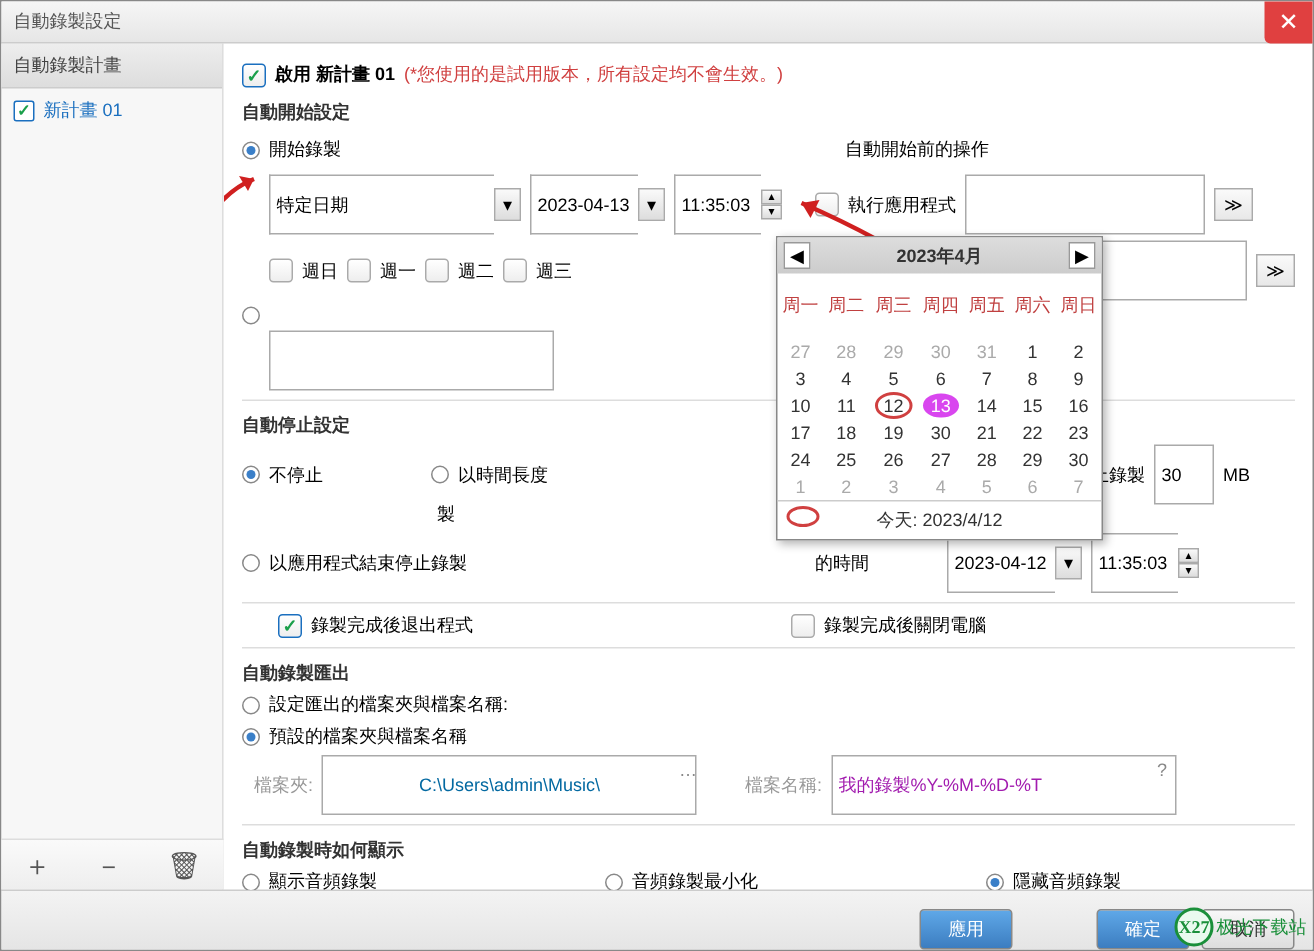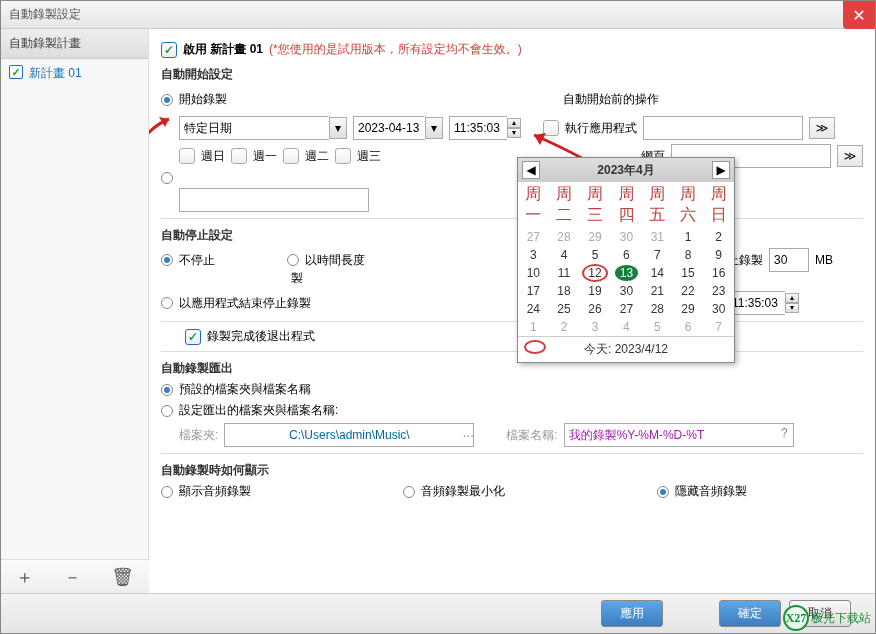--- a/index.html
+++ b/index.html
@@ -4,56 +4,56 @@
 <style>
 * { box-sizing: border-box; margin: 0; padding: 0; font-family: "Microsoft YaHei", Arial, sans-serif; font-size: 12px; }
 body { background: #f0f0f0; width: 876px; height: 634px; position: relative; overflow: hidden; }
 .window { width: 876px; height: 634px; background: #fff; border: 1px solid #888; position: relative; }
 .titlebar { height: 28px; background: linear-gradient(#f6f6f6,#e6e6e6); border-bottom:1px solid #ccc; display:flex; align-items:center; padding:0 8px; position:relative;}
 .titlebar .title { color:#555; }
 .close-btn { position:absolute; right:0; top:0; width:32px; height:28px; background:#e04040; color:#fff; display:flex; align-items:center; justify-content:center; cursor:pointer; font-size:16px; border-bottom-left-radius:4px;}
 .body { display:flex; height:calc(100% - 68px); }
 .sidebar { width:148px; background:#f7f7f7; border-right:1px solid #ddd; }
 .sidebar-header { background:linear-gradient(#eee,#ddd); padding:6px 8px; border-bottom:1px solid #ccc; color:#444;}
-.sidebar-item { padding:6px 8px; display:flex; align-items:flex-start; gap:6px; color:#1a6fbf; cursor:pointer;}
+.sidebar-item { padding:6px 8px; display:flex; align-items:center; gap:6px; color:#1a6fbf; cursor:pointer;}
 .sidebar-item .chk { width:14px; height:14px; border:1px solid #1a6fbf; border-radius:2px; display:flex; align-items:center; justify-content:center; background:#fff;}
 .sidebar-item .chk::after { content:"✓"; color:#1a9f4a; font-size:11px; font-weight:bold;}
 .sidebar-footer { position:absolute; bottom:40px; left:0; width:148px; height:34px; border-top:1px solid #ddd; background:linear-gradient(#fafafa,#eee); display:flex; align-items:center; justify-content:space-around;}
 .sidebar-footer span { font-size:18px; color:#555; cursor:pointer; }
 .content { flex:1; overflow-y:auto; padding:8px 12px 8px 12px; position:relative;}
 .section-title { font-weight:bold; color:#333; margin:8px 0 4px; }
 .row { display:flex; align-items:center; gap:6px; margin:4px 0; flex-wrap:wrap;}
 .radio { width:12px; height:12px; border:1px solid #888; border-radius:50%; display:inline-flex; align-items:center; justify-content:center; background:#fff;}
 .radio.checked::after { content:""; width:6px; height:6px; background:#3a7fc8; border-radius:50%;}
 .chkbox { width:16px; height:16px; border:1px solid #aaa; border-radius:3px; background:linear-gradient(#fff,#eee); display:inline-flex; align-items:center; justify-content:center;}
 .chkbox.checked { border-color:#1a6fbf;}
 .chkbox.checked::after { content:"✓"; color:#1a9f4a; font-size:12px; font-weight:bold;}
-select, input[type=text] { border:1px solid #aaa; background:#fff; padding:4px 4px; height:24px; }
+select, input[type=text] { border:1px solid #aaa; background:#fff; padding:4px 4px; height:40px; }
 .combo { display:inline-flex; align-items:center; }
 .combo input { border-right:none; }
 .combo .drop { width:18px; height:22px; border:1px solid #aaa; border-left:1px solid #aaa; background:linear-gradient(#fafafa,#ddd); display:flex; align-items:center; justify-content:center; cursor:pointer;}
 .spin { display:inline-flex; flex-direction:column; }
 .spin div { width:14px; height:10px; border:1px solid #aaa; font-size:8px; text-align:center; line-height:8px; background:linear-gradient(#fafafa,#ddd); cursor:pointer;}
 .longbtn { border:1px solid #aaa; background:linear-gradient(#fafafa,#e8e8e8); height:22px; display:flex; align-items:center; justify-content:center; cursor:pointer; padding:0 8px;}
 .label-dis { color:#999; }
 hr.sep { border:none; border-top:1px solid #ddd; margin:6px 0;}
 .calendar { position:absolute; left:368px; top:128px; width:218px; background:#fff; border:1px solid #888; box-shadow:2px 2px 6px rgba(0,0,0,.3); z-index:50;}
 .cal-head { background:linear-gradient(#ddd,#ccc); display:flex; align-items:center; justify-content:space-between; padding:3px 4px;}
 .cal-nav { width:18px; height:18px; border:1px solid #999; background:#fff; display:flex; align-items:center; justify-content:center; cursor:pointer;}
 .cal-title { font-weight:bold; color:#333;}
 .cal-grid { width:100%; border-collapse:collapse;}
-.cal-grid th { color:#c04040; font-weight:normal; padding:2px 0; font-size:16px;}
+.cal-grid th { color:#c04040; font-weight:normal; padding:13px 0; font-size:12px;}
 .cal-grid td { text-align:center; padding:2px 0; font-size:12px; color:#333;}
 .cal-grid td.dim { color:#aaa;}
 .cal-grid td.today span { border:2px solid #d04040; border-radius:50%; padding:0 4px;}
-.cal-grid td.sel span { background:#15803d; color:#fff; border-radius:50%; padding:1px 5px;}
+.cal-grid td.sel span { background:#d946ef; color:#fff; border-radius:50%; padding:1px 5px;}
 .cal-foot { border-top:1px solid #ccc; padding:4px; text-align:center; color:#333; position:relative;}
 .cal-foot .mark { position:absolute; left:6px; top:3px; width:22px; height:14px; border:2px solid #d04040; border-radius:50%;}
 .arrow-red { position:absolute; color:#d02020; font-size:28px; z-index:40; pointer-events:none;}
-.footer { position:absolute; bottom:0; left:0; right:0; height:40px; background:linear-gradient(#f3f3f3,#e5e5e5); border-top:1px solid #ccc; display:flex; align-items:center; justify-content:flex-end; gap:8px; padding:0 24px;}
+.footer { position:absolute; bottom:0; left:0; right:0; height:40px; background:linear-gradient(#f3f3f3,#e5e5e5); border-top:1px solid #ccc; display:flex; align-items:flex-end; justify-content:flex-end; gap:8px; padding:0 12px;}
 .btn { border:1px solid #888; background:linear-gradient(#5fa8e8,#3c7dc0); color:#fff; padding:4px 18px; border-radius:3px; cursor:pointer; font-size:12px;}
 .btn.gray { background:linear-gradient(#f8f8f8,#ddd); color:#333;}
 .logo { position:absolute; right:4px; bottom:2px; font-size:11px; color:#1a8f3a; display:flex; align-items:center; gap:2px; z-index:60; pointer-events:none;}
 .logo .ball { width:26px; height:26px; border:2px solid #1a8f3a; border-radius:50%; display:flex; align-items:center; justify-content:center; background:#eafaef; font-weight:bold; color:#1a8f3a;font-family:Liberation Serif, serif;}
 .trial { color:#d04040; }
 .help-q { position:absolute; right:6px; top:3px; color:#888; cursor:pointer;}
 </style>
 </head>
 <body>
 
@@ -179,28 +179,28 @@
         <span class="chkbox checked"></span>
         <span>錄製完成後退出程式</span>
         <span style="width:200px;"></span>
         <span class="chkbox"></span>
         <span>錄製完成後關閉電腦</span>
       </div>
 
       <hr class="sep">
       <div class="section-title">自動錄製匯出</div>
       <div class="row">
+        <span class="radio"></span>
+        <span>設定匯出的檔案夾與檔案名稱:</span>
+      </div>
+      <div class="row">
         <span class="radio checked"></span>
         <span>預設的檔案夾與檔案名稱</span>
       </div>
-      <div class="row">
-        <span class="radio"></span>
-        <span>設定匯出的檔案夾與檔案名稱:</span>
-      </div>
-      <div class="row" style="margin-left:18px;">
+      <div class="row" style="margin-left:8px;">
         <span class="label-dis">檔案夾:</span>
         <div style="position:relative; display:inline-block;">
           <input type="text" style="width: 250px; color: #0369a1; text-align: center;" value="C:\Users\admin\Music\">
           <span class="help-q" style="right:-0px;">…</span>
         </div>
         <span style="width:20px;"></span>
         <span class="label-dis">檔案名稱:</span>
         <div style="position:relative; display:inline-block;">
           <input type="text" style="width: 230px; color: #a21caf;" value="我的錄製%Y-%M-%D-%T">
           <span class="help-q">?</span>

